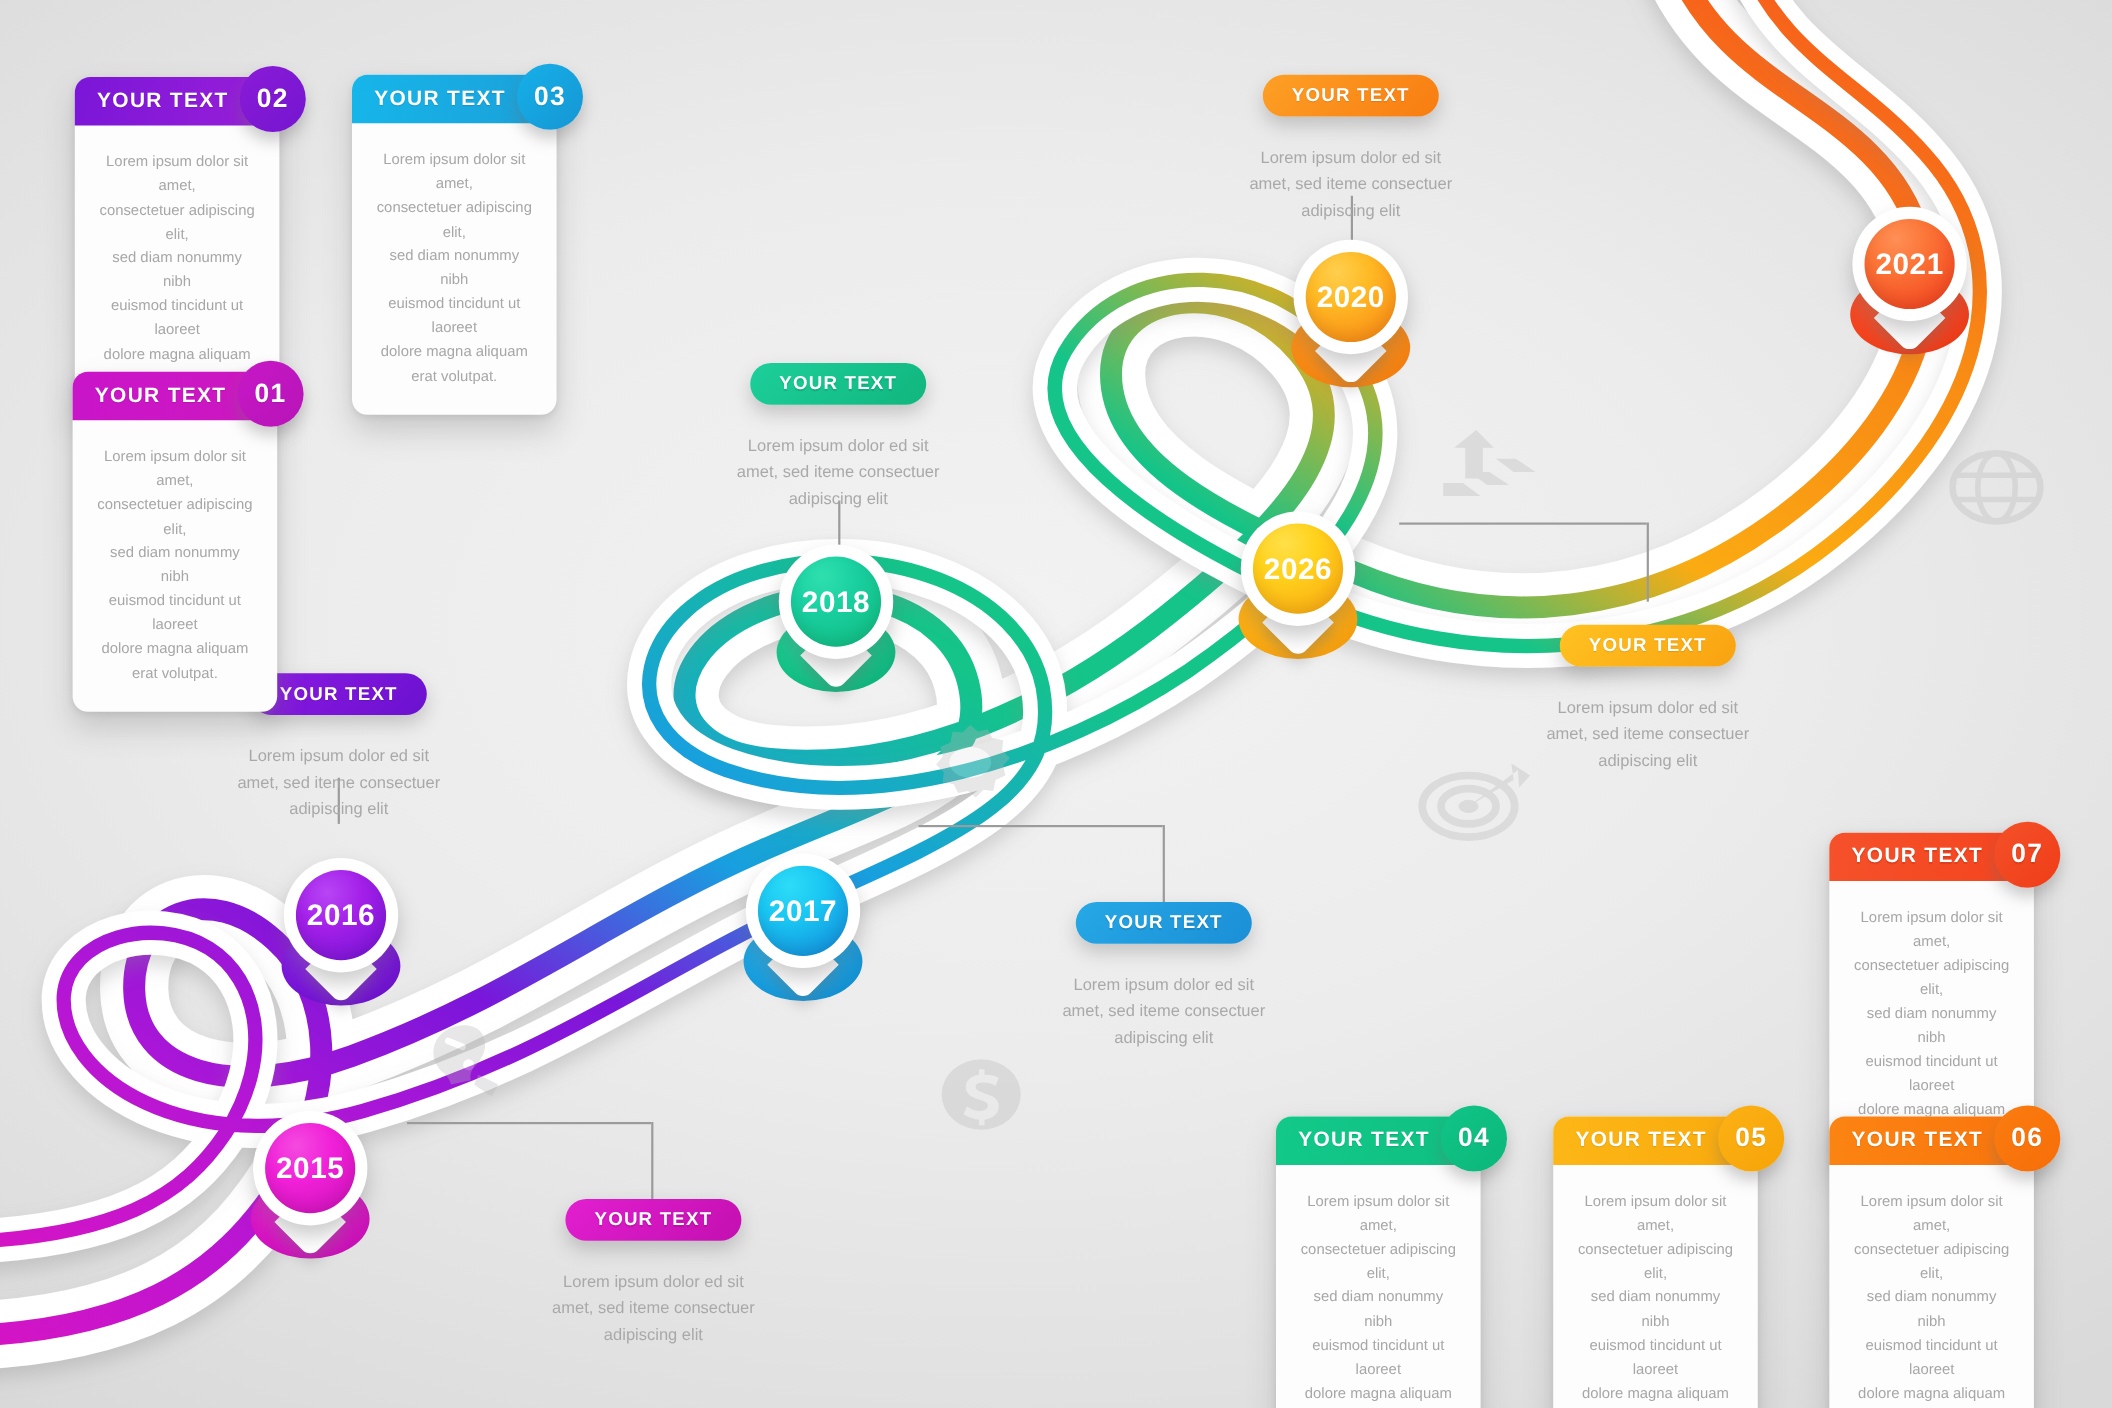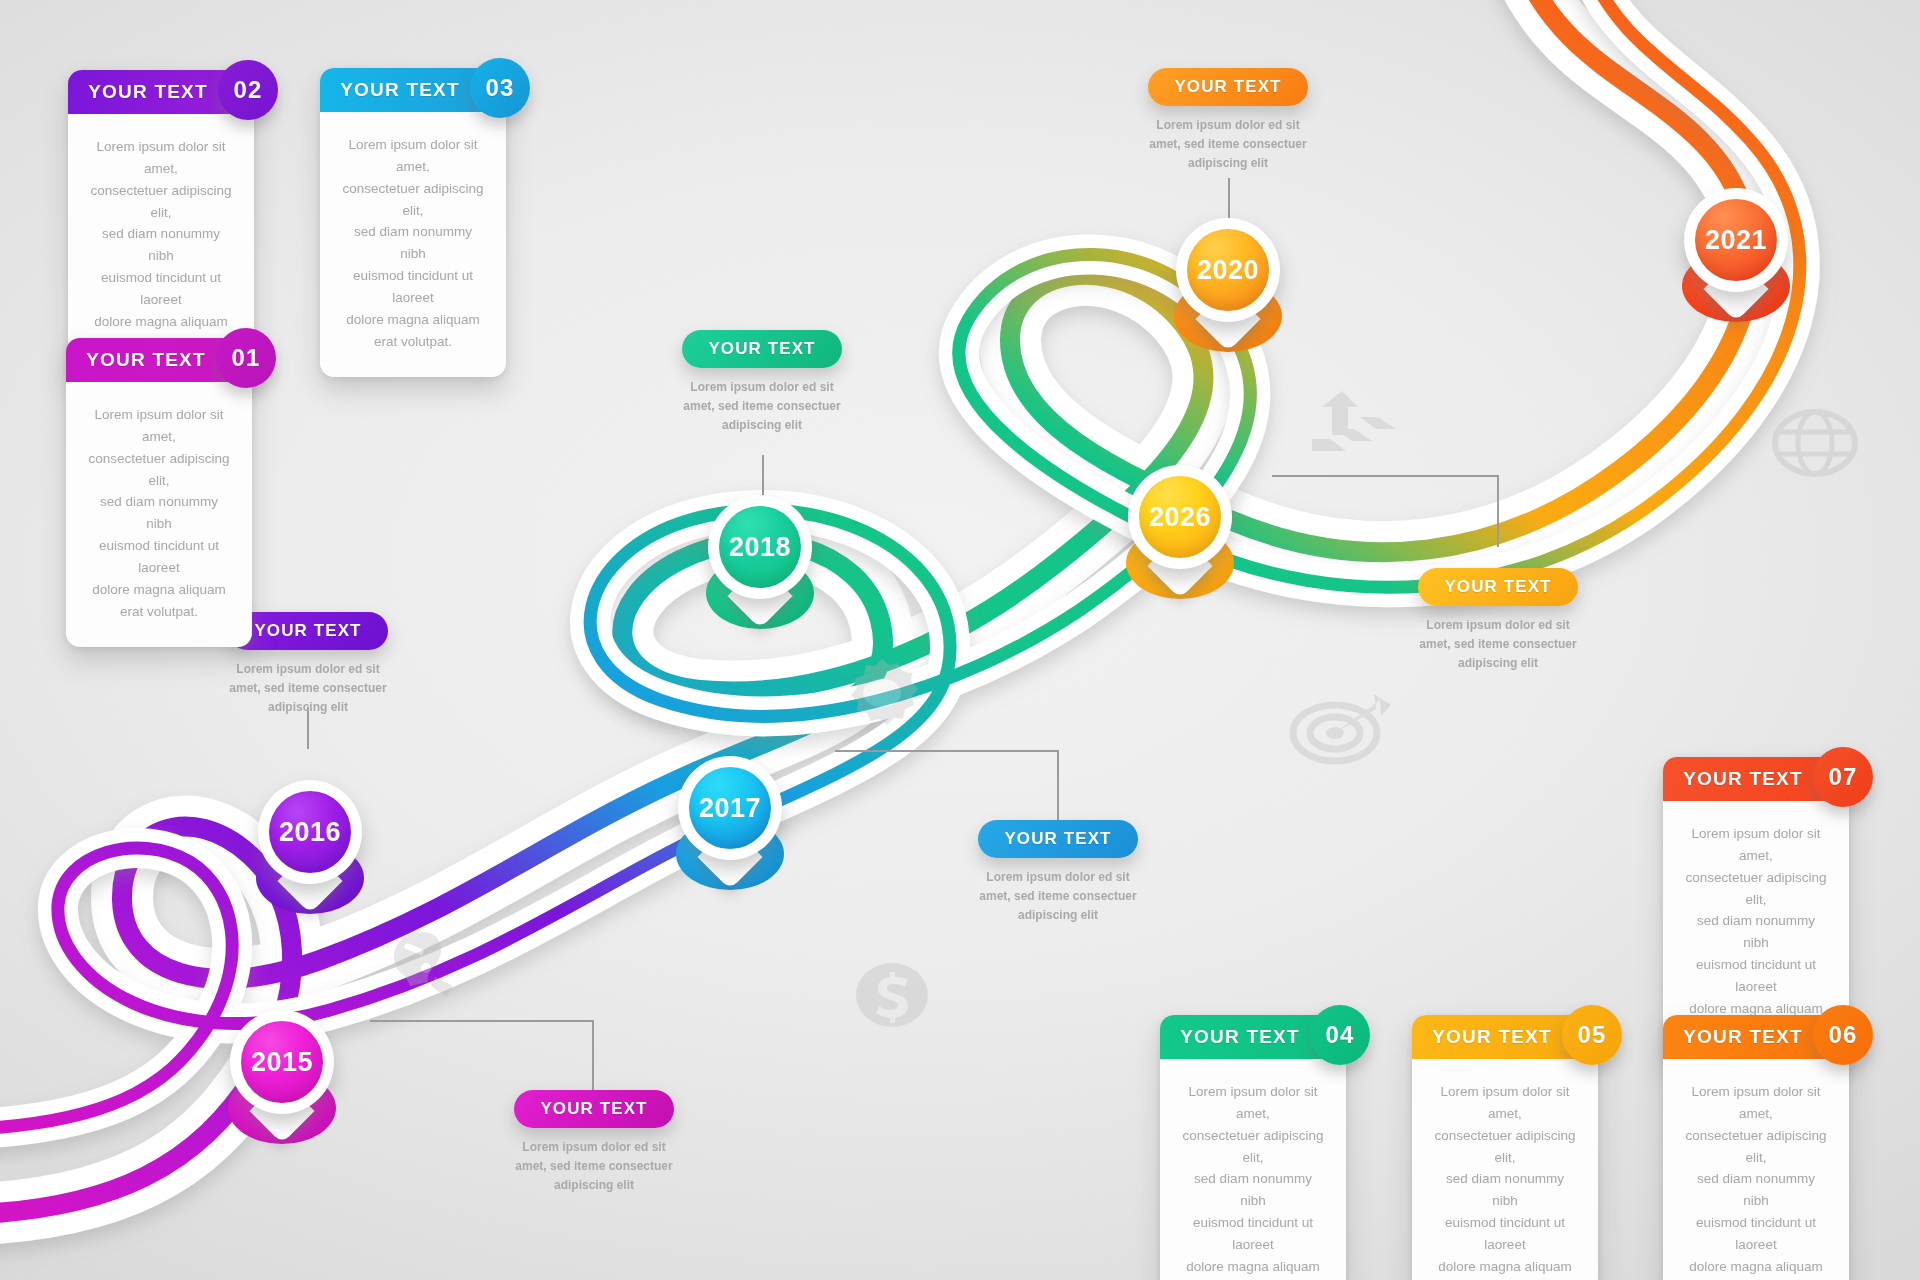--- a/index.html
+++ b/index.html
@@ -57,26 +57,25 @@
     border-radius:999px;
     color:#fff;
     font-weight:bold;
     font-size:17px;
     letter-spacing:1.1px;
     text-shadow:0 1px 1px rgba(0,0,0,.12);
     box-shadow:0 8px 16px rgba(110,110,110,.32);
     white-space:nowrap;
   }
   .pill-desc{
-    margin-top:10px;
+    margin-top:26px;
     color:#a9a9a9;
-    font-size:12px;
+    font-size:15px;
     line-height:1.6;
     white-space:pre-line;
-    font-weight:bold;
   }
 
   
   .pin{position:absolute;width:120px;height:150px;}
   .pin .base{
     position:absolute;left:6px;top:62px;
     width:108px;height:72px;border-radius:50%;
     filter:blur(.2px);
   }
   .pin .ring{
@@ -274,21 +273,21 @@
     <div class="disc" style="background:radial-gradient(circle at 35% 25%, #f54ae0 0%, #f020d8 40%, #c90fb4 100%);">2015</div>
   </div>
 
   <div class="pin" style="left:250px;top:780px;">
     <div class="base" style="background:radial-gradient(ellipse at 40% 25%, #9a2ef0 0%, #7a16da 55%, #6210bd 100%);"></div>
     <div class="tail"></div>
     <div class="ring"></div>
     <div class="disc" style="background:radial-gradient(circle at 35% 25%, #b845f5 0%, #a31fe8 40%, #6d12d1 100%);">2016</div>
   </div>
 
-  <div class="pin" style="left:670px;top:756px;text-align:right;">
+  <div class="pin" style="left:670px;top:776px;text-align:right;">
     <div class="base" style="background:radial-gradient(ellipse at 40% 25%, #2ab6f0 0%, #189fe0 55%, #1383c4 100%);"></div>
     <div class="tail"></div>
     <div class="ring"></div>
     <div class="disc" style="background:radial-gradient(circle at 35% 22%, #2ddcf7 0%, #19c6f2 38%, #1282d8 100%);">2017</div>
   </div>
 
   <div class="pin" style="left:700px;top:495px;">
     <div class="base" style="background:radial-gradient(ellipse at 40% 25%, #23dca2 0%, #14c489 55%, #0fa573 100%);"></div>
     <div class="tail"></div>
     <div class="ring"></div>

